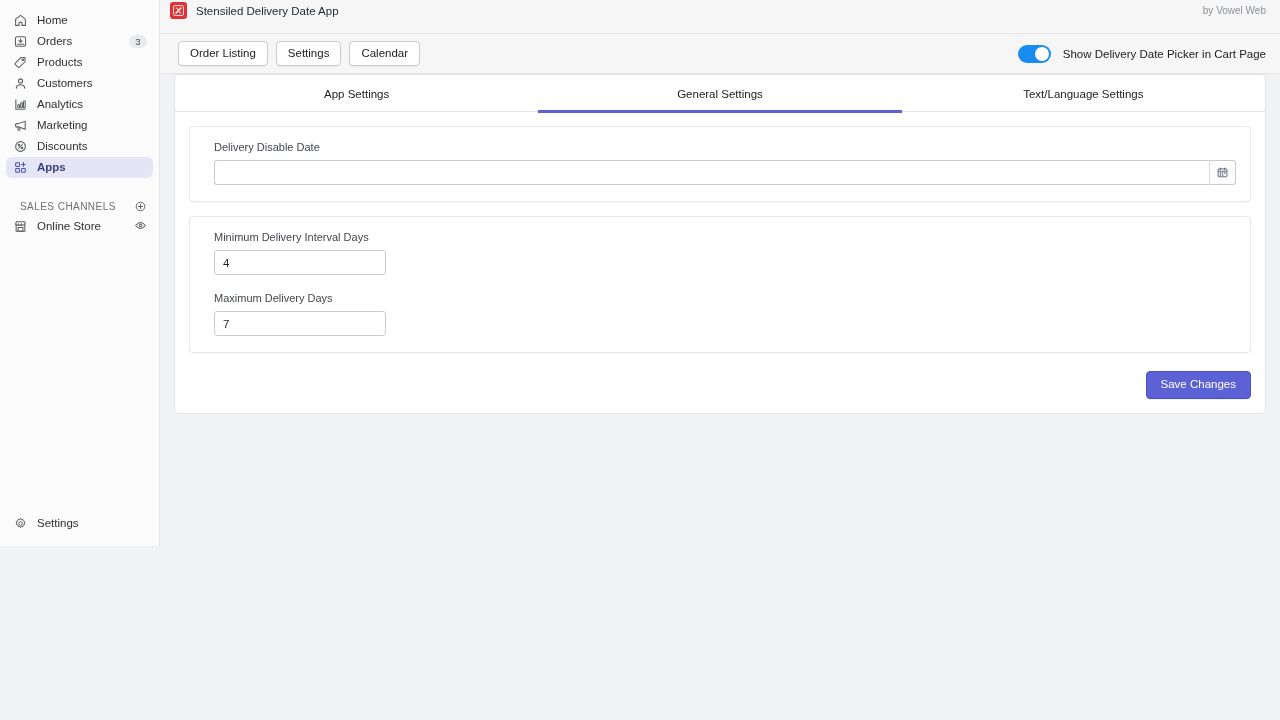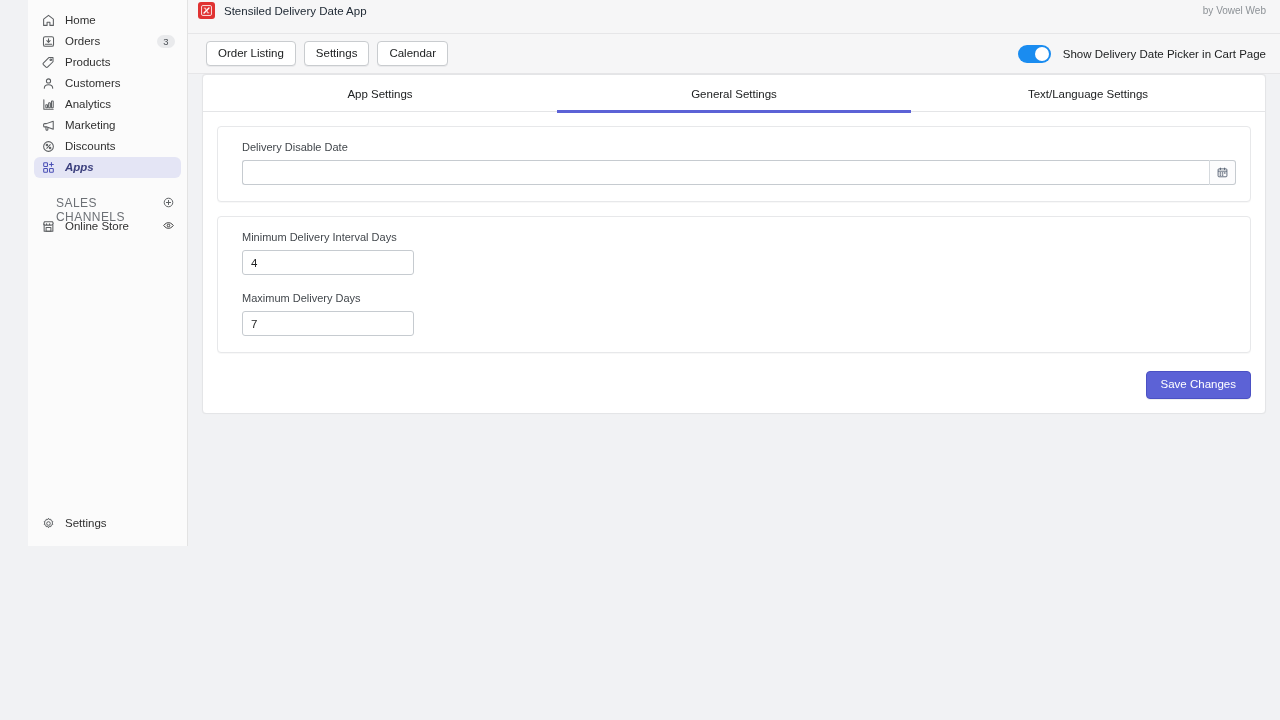--- a/index.html
+++ b/index.html
@@ -16,39 +16,38 @@
 
   
   .sidebar {
     width: 160px;
     height: 546px;
     background: #fbfbfb;
     border-right: 1px solid #e3e3e3;
     flex: 0 0 160px;
     position: relative;
     padding-top: 10px;
-    margin-left: 28px;
   }
   .nav-list { padding: 0 6px; }
   .nav-item {
     display: flex;
     align-items: center;
     height: 21px;
     margin-bottom: 0px;
     padding: 0 6px 0 6px;
     border-radius: 6px;
     color: #303030;
     font-size: 11.5px;
     line-height: 1;
     cursor: pointer;
     position: relative;
   }
   .nav-item + .nav-item { margin-top: 0; }
   .nav-item.active { background: #e4e5f5; }
-  .nav-item.active .nav-label { color: #3b3f7d; font-weight: 600; font-style: italic; }
+  .nav-item.active .nav-label { color: #3b3f7d; font-weight: 600; }
   .nav-icon {
     width: 16px; height: 16px;
     margin-right: 9px;
     display: inline-flex; align-items: center; justify-content: center;
     color: #5c5f62;
     flex: 0 0 16px;
   }
   .nav-item.active .nav-icon { color: #4a4fb5; }
   .nav-icon svg { display: block; }
   .nav-label { flex: 1 1 auto; white-space: nowrap; }
@@ -58,24 +57,24 @@
     border-radius: 9px;
     font-size: 9.5px;
     padding: 2px 6px 2px 6px;
     line-height: 1;
     min-width: 18px;
     text-align: center;
   }
   .nav-spacer { height: 18px; }
 
   .section-head {
-    display: flex; 
+    display: flex; align-items: center;
     height: 20px;
-    padding: 0 12px 0 28px;
-    font-size: 12px;
+    padding: 0 12px 0 20px;
+    font-size: 10px;
     letter-spacing: .45px;
     color: #6c7075;
     text-transform: uppercase;
   }
   .section-head .sh-label { flex: 1 1 auto; }
   .section-head .sh-action { color: #5c5f62; display: inline-flex; }
 
   .sidebar-footer {
     position: absolute;
     left: 0; right: 0; bottom: 12px;

